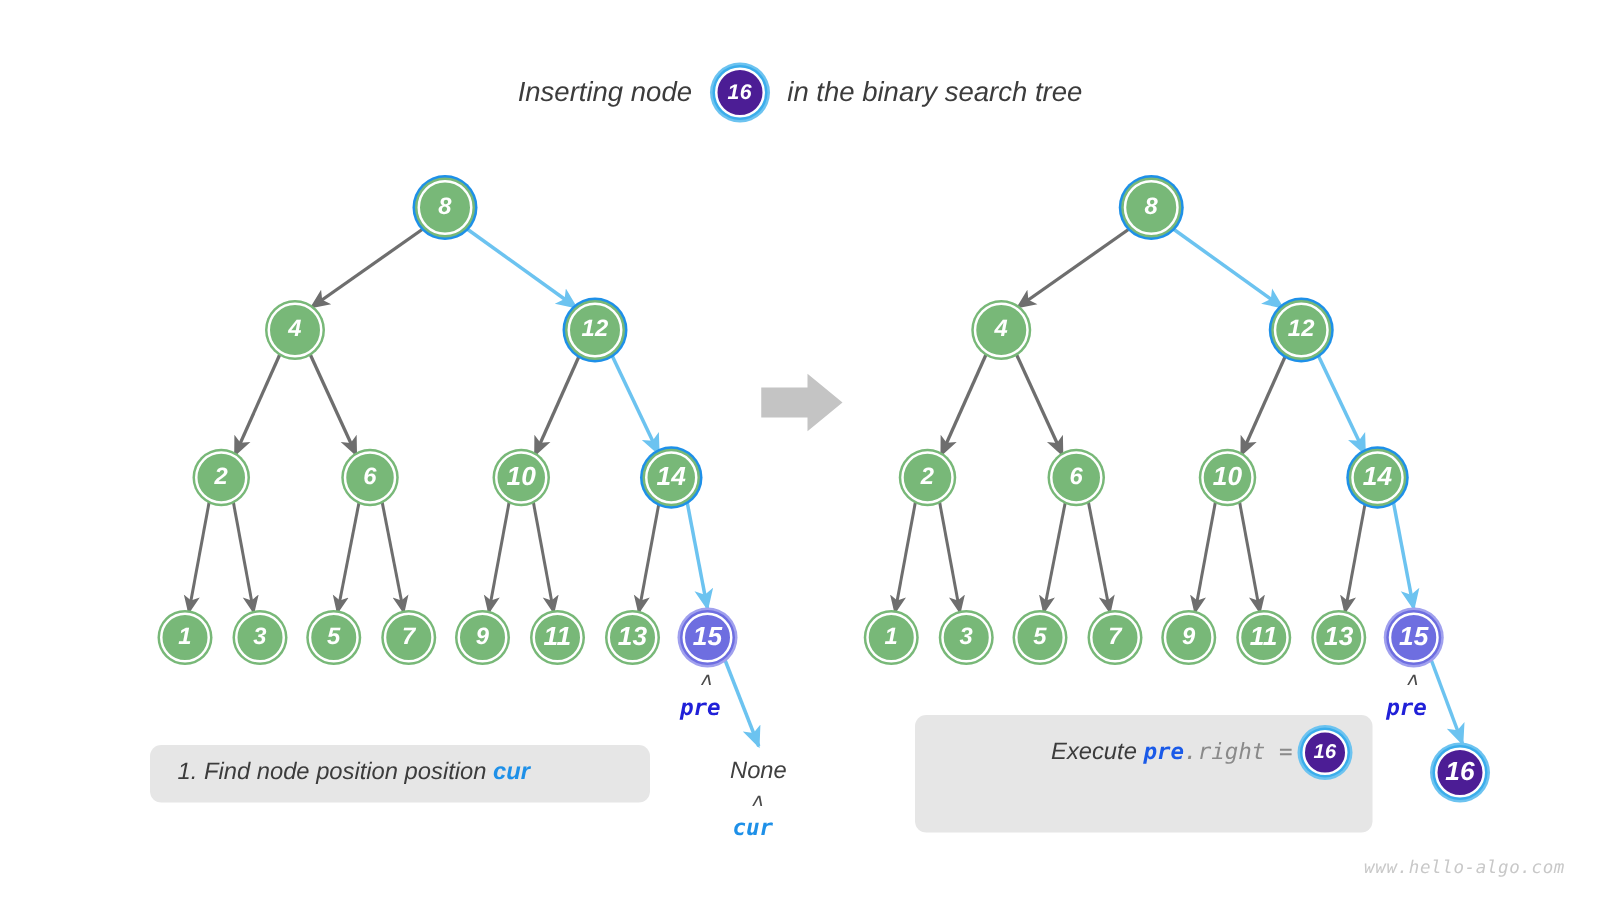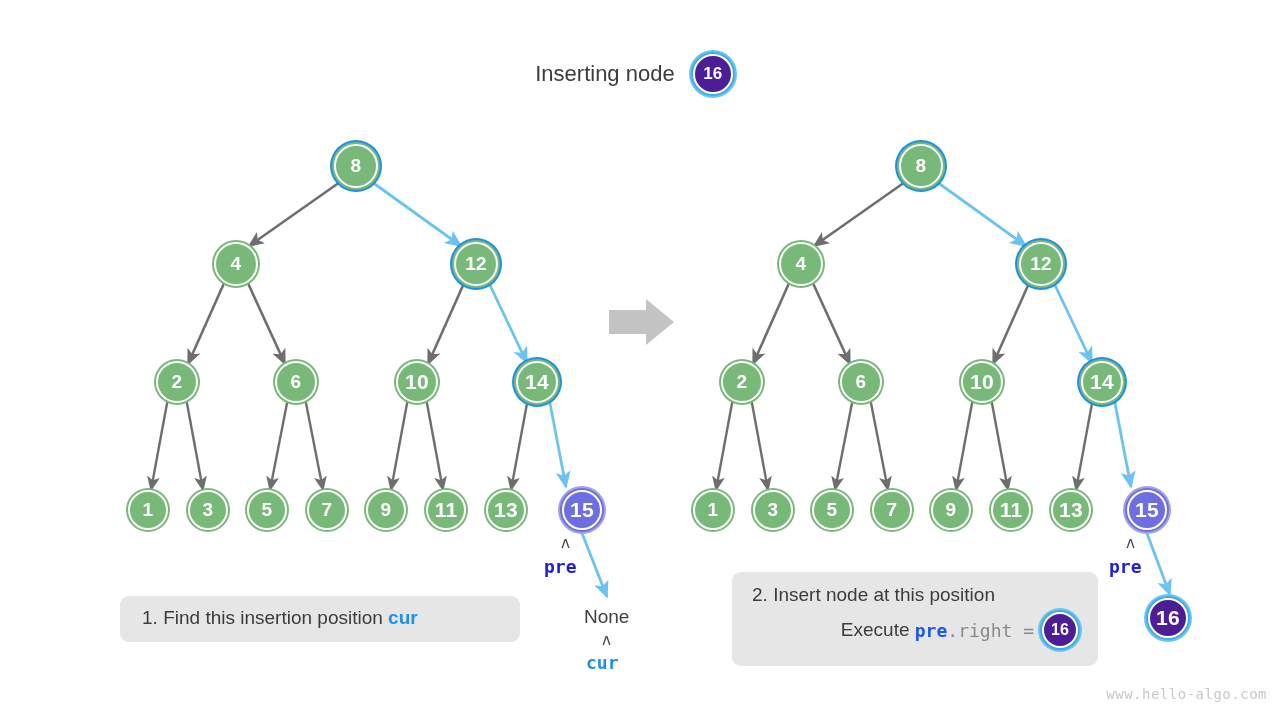--- a/index.html
+++ b/index.html
@@ -13,20 +13,21 @@
     position: relative;
     overflow: hidden;
     font-family: "Liberation Sans", sans-serif;
     color: #3c3c3c;
   }
   #stage {
     position: absolute;
     left: 0; top: 0;
     width: 1280px;
     height: 720px;
+    font-style: italic;
   }
   svg.layer {
     position: absolute;
     left: 0; top: 0;
     width: 1280px;
     height: 720px;
     overflow: visible;
   }
   
   .title-wrap {
@@ -72,21 +73,20 @@
   }
   
   .node.green.ring-blue {
     box-shadow: 0 0 0 2px #78b878, 0 0 0 4px #1e90e8;
   }
   
   .node.purple {
     background: #6e6ee0;
     border: 2px solid #ffffff;
     box-shadow: 0 0 0 2px #6e6ee0, 0 0 0 4px #a0a0ee;
-    margin-left: 16px;
   }
   
   .node.blue {
     background: #4c1d95;
     border: 2px solid #ffffff;
     box-shadow: 0 0 0 2px #3badeb, 0 0 0 4px #6cc3f0;
   }
   .node.small { font-size: 21px; }
 
   
@@ -140,40 +140,41 @@
     white-space: nowrap;
   }
   .none-text {
     position: absolute;
     font-size: 19px;
     color: #404040;
     white-space: nowrap;
   }
   .watermark {
     position: absolute;
-    right: 13px;
+    right: 28px;
     bottom: 18px;
     font-family: "DejaVu Sans Mono", "Liberation Mono", monospace;
     font-size: 14px;
     color: #c8c8c8;
     letter-spacing: 0.5px;
   }
 </style>
 </head>
 <body>
 
 <div id="stage">
 
   <div class="title-wrap">
     <span class="tpart">Inserting node</span>
     <span class="title-badge">
       <span class="node blue" style="left:0;top:0;width:40px;height:40px;font-size:17px;">
         <span class="lbl">16</span>
       </span>
     </span>
+    <span class="tpart">in the binary search tree</span>
   </div>
 
   <svg class="layer" viewBox="0 0 1280 720">
     <defs>
       <marker id="ah-gray" markerWidth="7" markerHeight="7" refX="5.6" refY="3.1" orient="auto" markerUnits="strokeWidth">
         <path d="M0,0.4 L6.2,3.1 L0,5.8 L1.5,3.1 Z" fill="#6e6e6e"></path>
       </marker>
       <marker id="ah-blue" markerWidth="7" markerHeight="7" refX="5.6" refY="3.1" orient="auto" markerUnits="strokeWidth">
         <path d="M0,0.4 L6.2,3.1 L0,5.8 L1.5,3.1 Z" fill="#6cc3f0"></path>
       </marker>
@@ -342,27 +343,25 @@
     <div class="node blue small" style="left:1148px;top:598px;width:40px;height:40px;">
       <span class="lbl">16</span>
       </div>
 
     <span class="caret" style="left:1126px;top:534px;">ʌ</span>
     <span class="ptr pre" style="left:1109px;top:556px;">pre</span>
   </div>
 
   <div class="caption" style="left:120px;top:596px;width:400px;height:46px;padding:11px 22px;">
     <span class="line"><span>1.</span>
-      <span>Find this insertion position</span>
+      <span>Find node position position</span>
       <span class="bold-blue">cur</span></span>
   </div>
 
   <div class="caption" style="left:732px;top:572px;width:366px;height:94px;padding:12px 20px;">
-    <span class="line" style="margin-bottom:6px;"><span>2.</span>
-      <span>Insert node at this position</span></span>
     <span class="line" style="padding-left:28px;text-align:right;"><span style="vertical-align:middle;">Execute</span>
       <span class="code-blue" style="vertical-align:middle;">pre</span><span class="mono" style="vertical-align:middle;">.right =</span><span class="inline-badge">
         <span class="node blue" style="left:0;top:0;width:36px;height:36px;font-size:16px;">
           <span class="lbl">16</span>
         </span>
       </span></span>
   </div>
 
   <div class="watermark">www.hello-algo.com</div>
 

